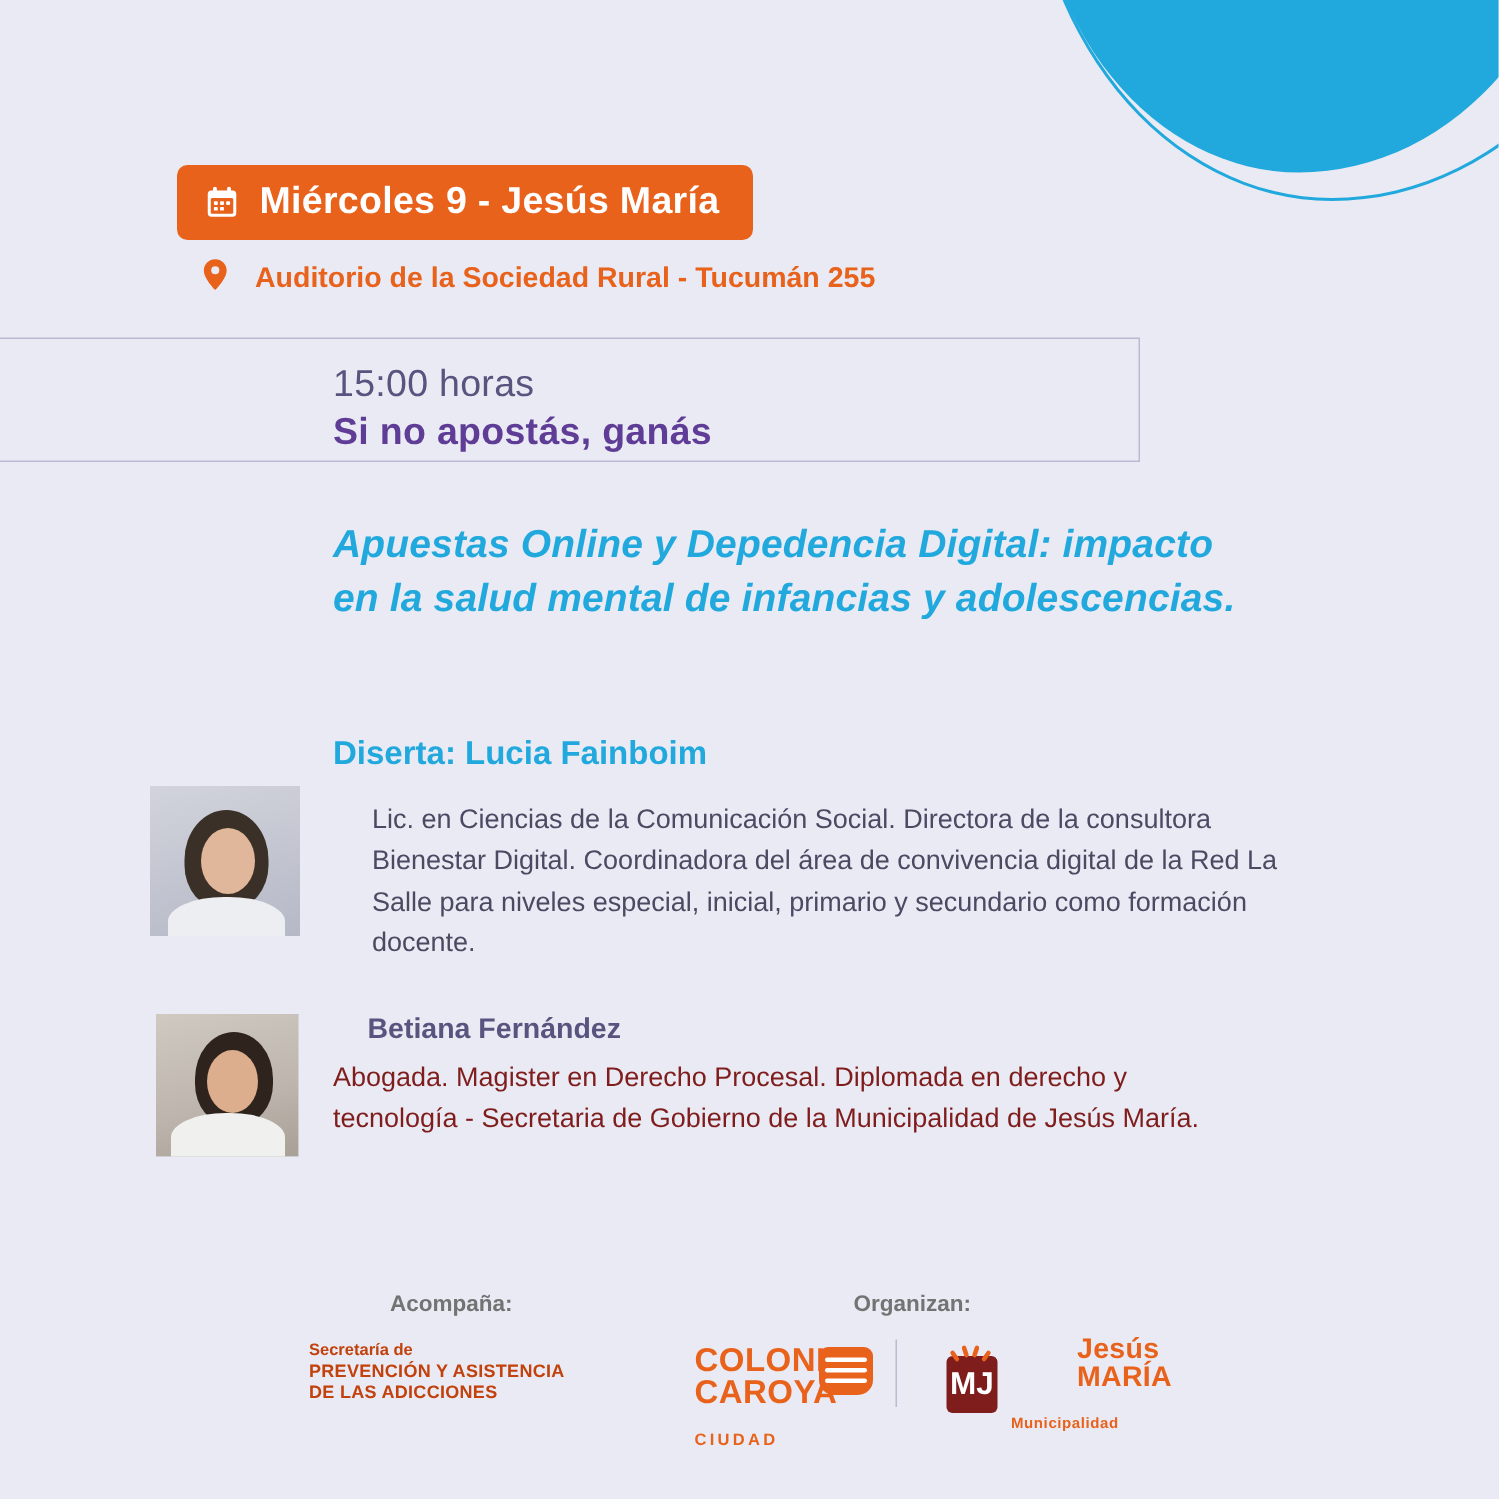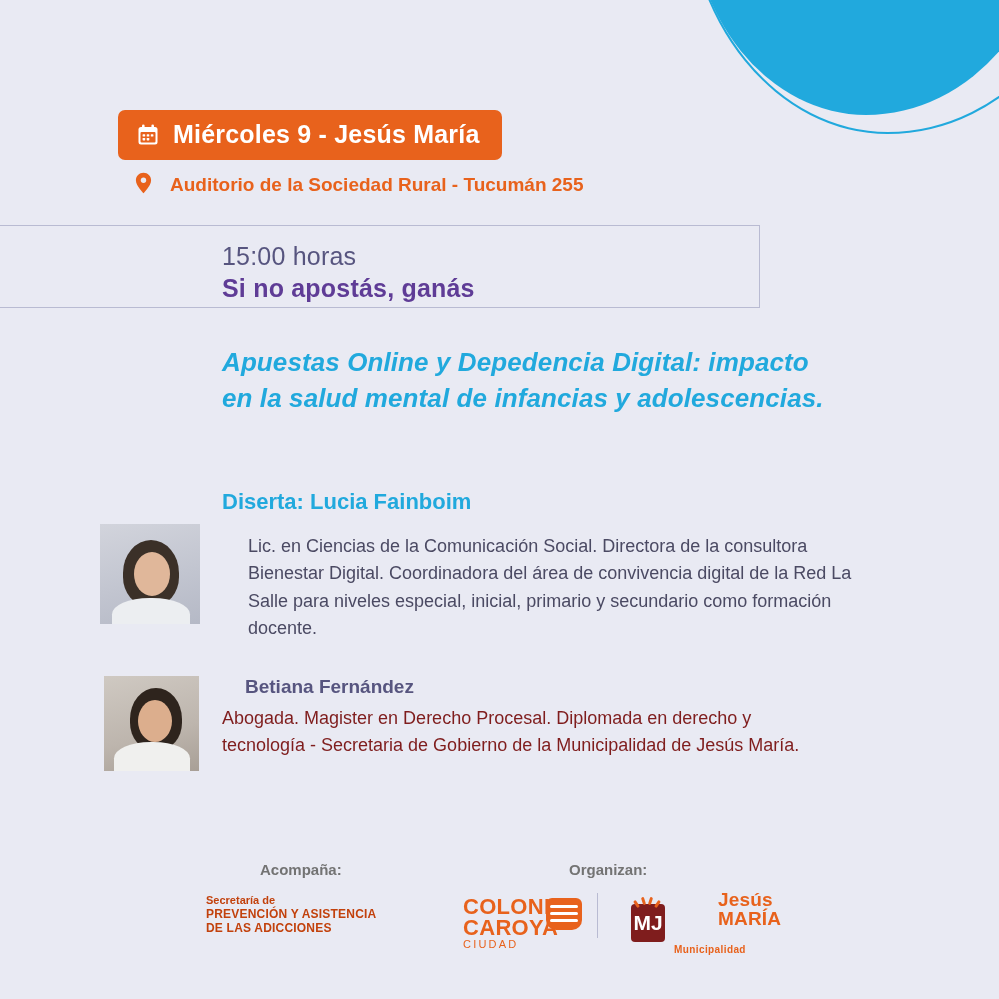--- a/index.html
+++ b/index.html
@@ -232,21 +232,21 @@
 
   .logo-colonia {
     position: absolute;
     left: 463px;
     top: 896px;
     color: #e8621c;
     line-height: .96;
   }
   .logo-colonia .c1,
   .logo-colonia .c2 { font-size: 22px; font-weight: bold; letter-spacing: .3px; }
-  .logo-colonia .c3 { font-size: 11px; font-weight: normal; letter-spacing: 2.2px; margin-top: 1px; }
+  .logo-colonia .c3 { font-size: 11px; font-weight: bold; letter-spacing: 2.2px; margin-top: 17px; }
   .colonia-badge {
     position: absolute;
     left: 83px;
     top: 2px;
     width: 36px;
     height: 32px;
     background: #e8621c;
     border-radius: 6px 6px 10px 10px;
   }
   .colonia-badge .bline {

